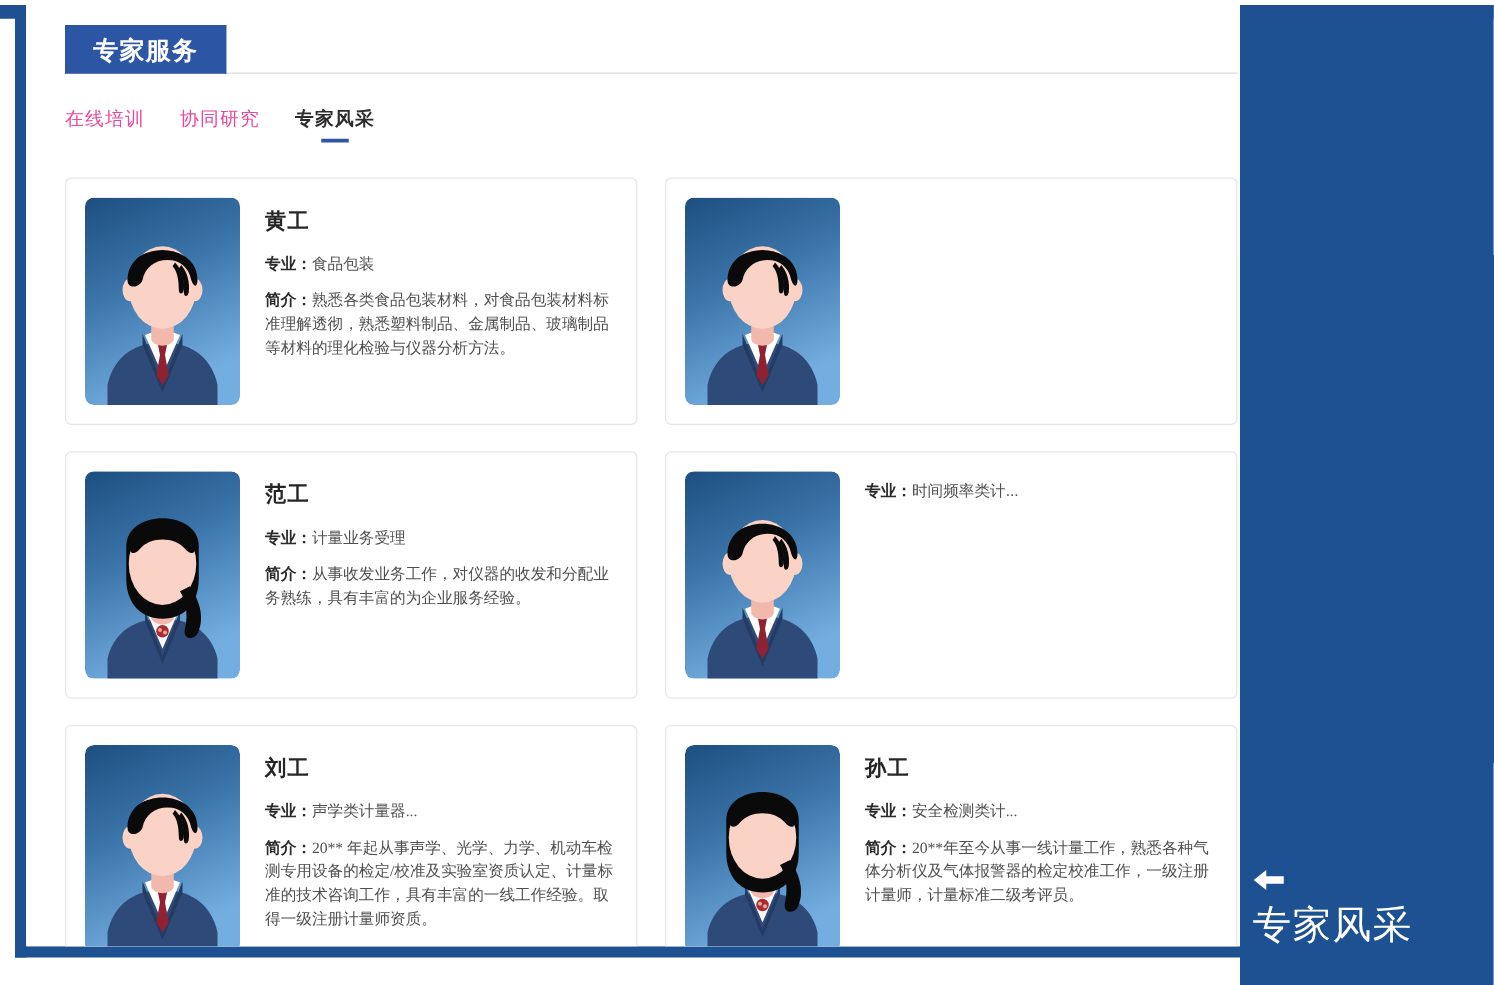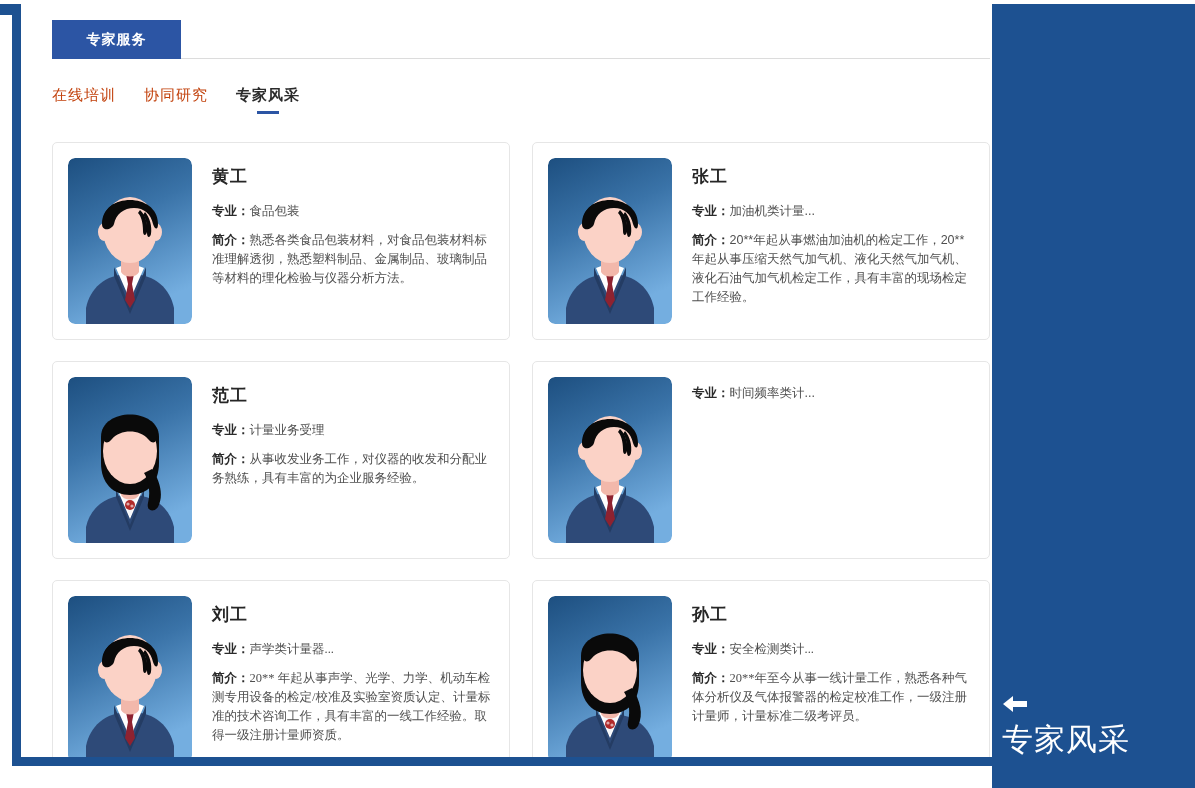--- a/index.html
+++ b/index.html
@@ -66,21 +66,21 @@
     position: absolute;
     left: 31px; top: 16px;
     display: flex;
     align-items: flex-end;
     height: 39px;
   }
   .tab {
     height: 39px;
     min-width: 129px;
     display: flex; align-items: center; justify-content: center;
-    font-size: 14px;
+    font-size: 20px;
     letter-spacing: 1px;
     border: 1px solid #dfdfdf;
     border-bottom: none;
     background: #ffffff;
     color: #3a3a3a;
     cursor: pointer;
   }
   .tab + .tab { margin-left: -1px; }
   .tab.active {
     background: #2c55a4;
@@ -100,21 +100,21 @@
     position: absolute;
     left: 31px; top: 82px;
     display: flex;
     align-items: center;
     gap: 28px;
   }
   .subtab {
     position: relative;
     font-size: 15px;
     letter-spacing: 1px;
-    color: #c2410c;
+    color: #ec4899;
     padding-bottom: 9px;
     cursor: pointer;
     white-space: nowrap;
   }
   .subtab.active {
     color: #2b2b2b;
     font-weight: bold;
   }
   .subtab.active::after {
     content: "";
@@ -276,29 +276,20 @@
     <path d="M53 90 L71 90 L71 114 C68 120 56 120 53 114 Z" fill="#f2b8ab"></path>
     <ellipse cx="62" cy="72" rx="27" ry="33" fill="#fbd2c6"></ellipse>
     <ellipse cx="36" cy="74" rx="6" ry="9" fill="#fbd2c6"></ellipse>
     <ellipse cx="88" cy="74" rx="6" ry="9" fill="#fbd2c6"></ellipse>
     <path d="M34 66 C34 34 90 34 90 66 C90 72 87 72 85 66 C83 56 76 50 66 50 C56 50 48 56 46 66 C44 72 34 74 34 66 Z" fill="#0a0a0a"></path>
     <path d="M60 44 C46 42 36 50 35 64 C34 70 38 72 41 66 C45 54 54 48 62 48 Z" fill="#0a0a0a"></path>
     <path d="M72 52 C78 58 80 66 79 74 C78 78 75 78 75 73 C75 64 73 58 70 55 Z" fill="#0a0a0a"></path>
     <path d="M77 54 C82 60 84 68 83 76 C82 80 79 80 79 75 C79 66 78 60 75 57 Z" fill="#0a0a0a"></path>
   </svg>
             </div>
-    <div class="card-body">
-      <div class="expert-name">张工</div>
-      <div class="field-row">
-        <span class="field-label">专业：</span><span class="field-value">加油机类计量...</span>
-      </div>
-      <div class="field-row">
-        <span class="field-label">简介：</span><span class="field-value">20**年起从事燃油加油机的检定工作，20**年起从事压缩天然气加气机、液化天然气加气机、液化石油气加气机检定工作，具有丰富的现场检定工作经验。</span>
-      </div>
-    </div>
   </div>
 
   <div class="card">
     <div class="avatar">
               <svg viewBox="0 0 124 166">
     <defs>
       <linearGradient id="bg2" x1="0" y1="0" x2="0.35" y2="1">
         <stop offset="0%" stop-color="#1d4f80"></stop>
         <stop offset="45%" stop-color="#3a73a8"></stop>
         <stop offset="100%" stop-color="#74aee0"></stop>

